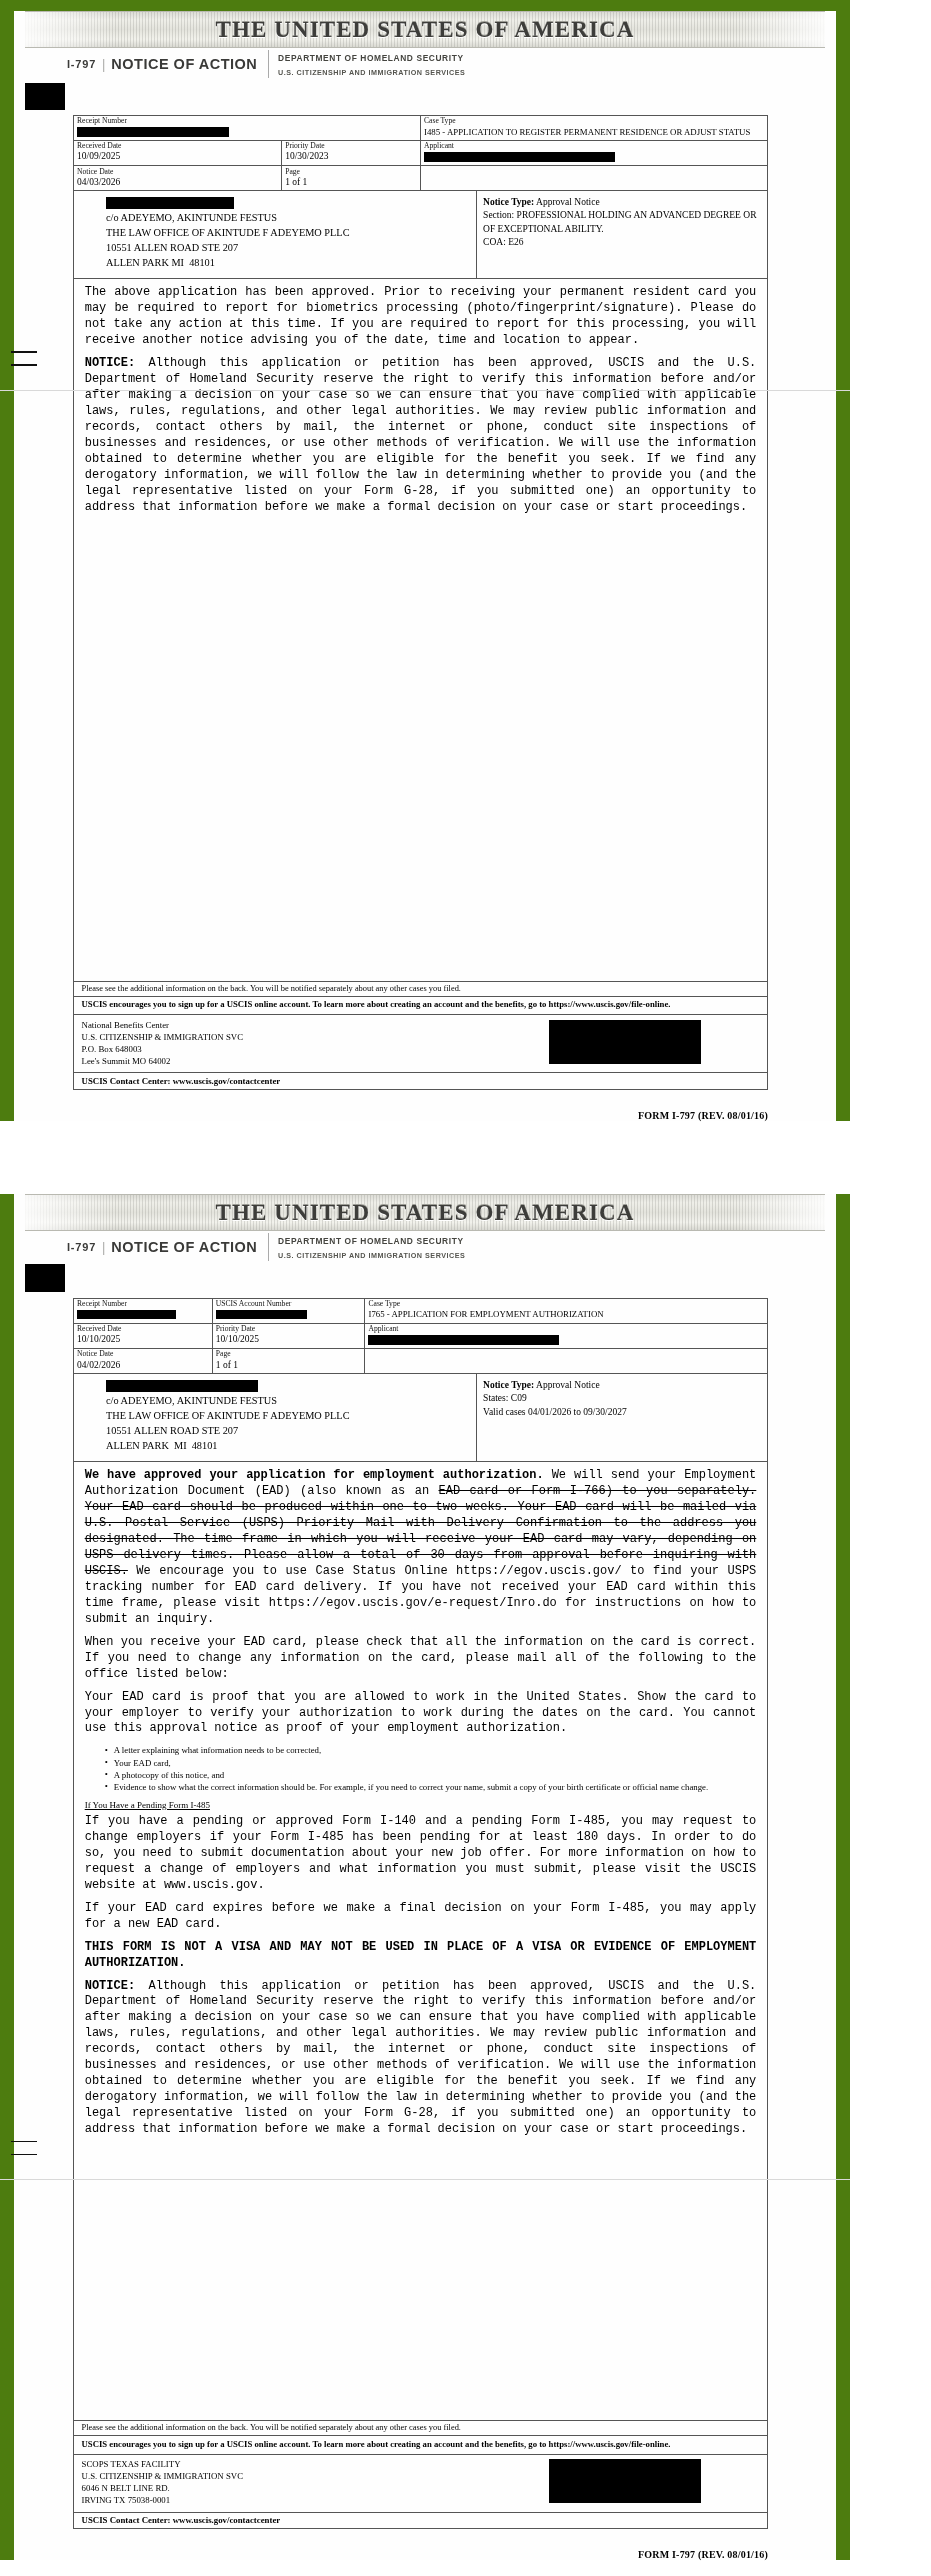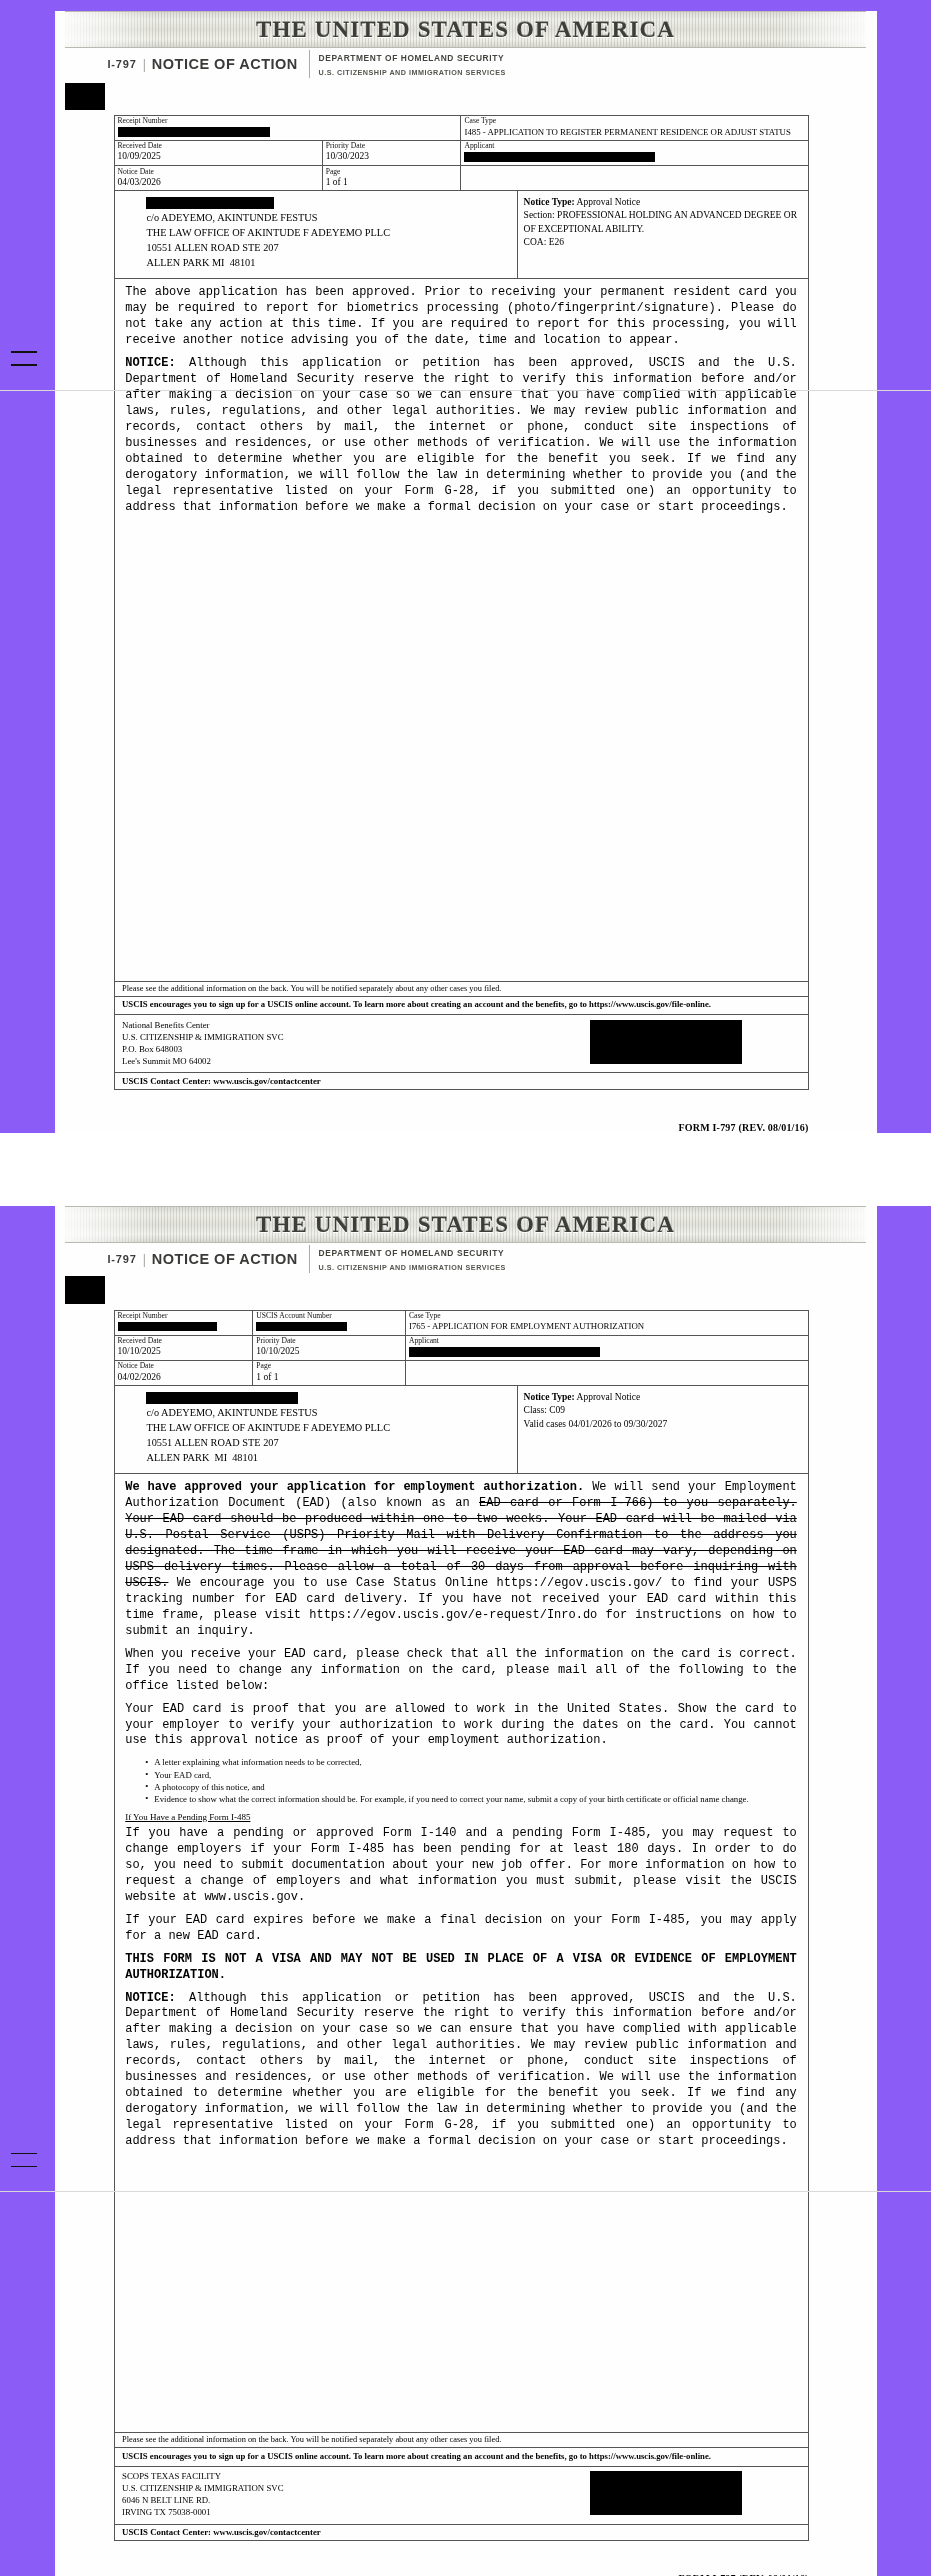--- a/index.html
+++ b/index.html
@@ -7,22 +7,22 @@
     padding: 0;
     background: #ffffff;
   }
   body {
     width: 931px;
     font-family: "Liberation Serif", serif;
     color: #000;
   }
   .page {
     position: relative;
-    width: 931px;
-    background: #8b5cf6;
+    width: 850px;
+    background: #4d7c0f;
   }
   .notice {
     position: relative;
     width: 822px;
     margin: 0 auto;
     background: #fefefe;
   }
   
   .banner-wrap {
     position: relative;
@@ -264,21 +264,21 @@
     border-left: 0.8px solid #555;
     border-right: 0.8px solid #555;
     border-bottom: 0.8px solid #555;
     padding: 2.3px 7.6px 3px 7.6px;
     font-family: "Liberation Serif", serif;
     font-size: 8.8px;
     font-weight: bold;
   }
   .formrev {
     width: 695px;
-    margin: 32px 61px 0 59px;
+    margin: 20px 61px 0 59px;
     text-align: right;
     font-family: "Liberation Serif", serif;
     font-weight: bold;
     font-size: 10px;
     letter-spacing: 0.2px;
   }
   
   .mark {
     position: absolute;
     background: #111;
@@ -505,21 +505,21 @@
         <div class="addr-line" style="margin-left:27.4px;">THE LAW OFFICE OF AKINTUDE F ADEYEMO PLLC</div>
         <div class="addr-line" style="margin-left:27.4px;">10551 ALLEN ROAD STE 207</div>
         <div class="addr-line" style="margin-left:27.4px;">ALLEN PARK  MI  48101</div>
       </div>
       <div class="addr-right">
         <div class="nt-line">
           <b>Notice Type:</b>
           <span>Approval Notice</span>
         </div>
         <div class="nt-line">
-          <span>Class:</span>
+          <span>States:</span>
           <span>C09</span>
         </div>
         <div class="nt-line">
           <span>Valid cases</span>
           <span>04/01/2026 to 09/30/2027</span>
         </div>
       </div>
     </div>
 
     <div class="bodybox">

